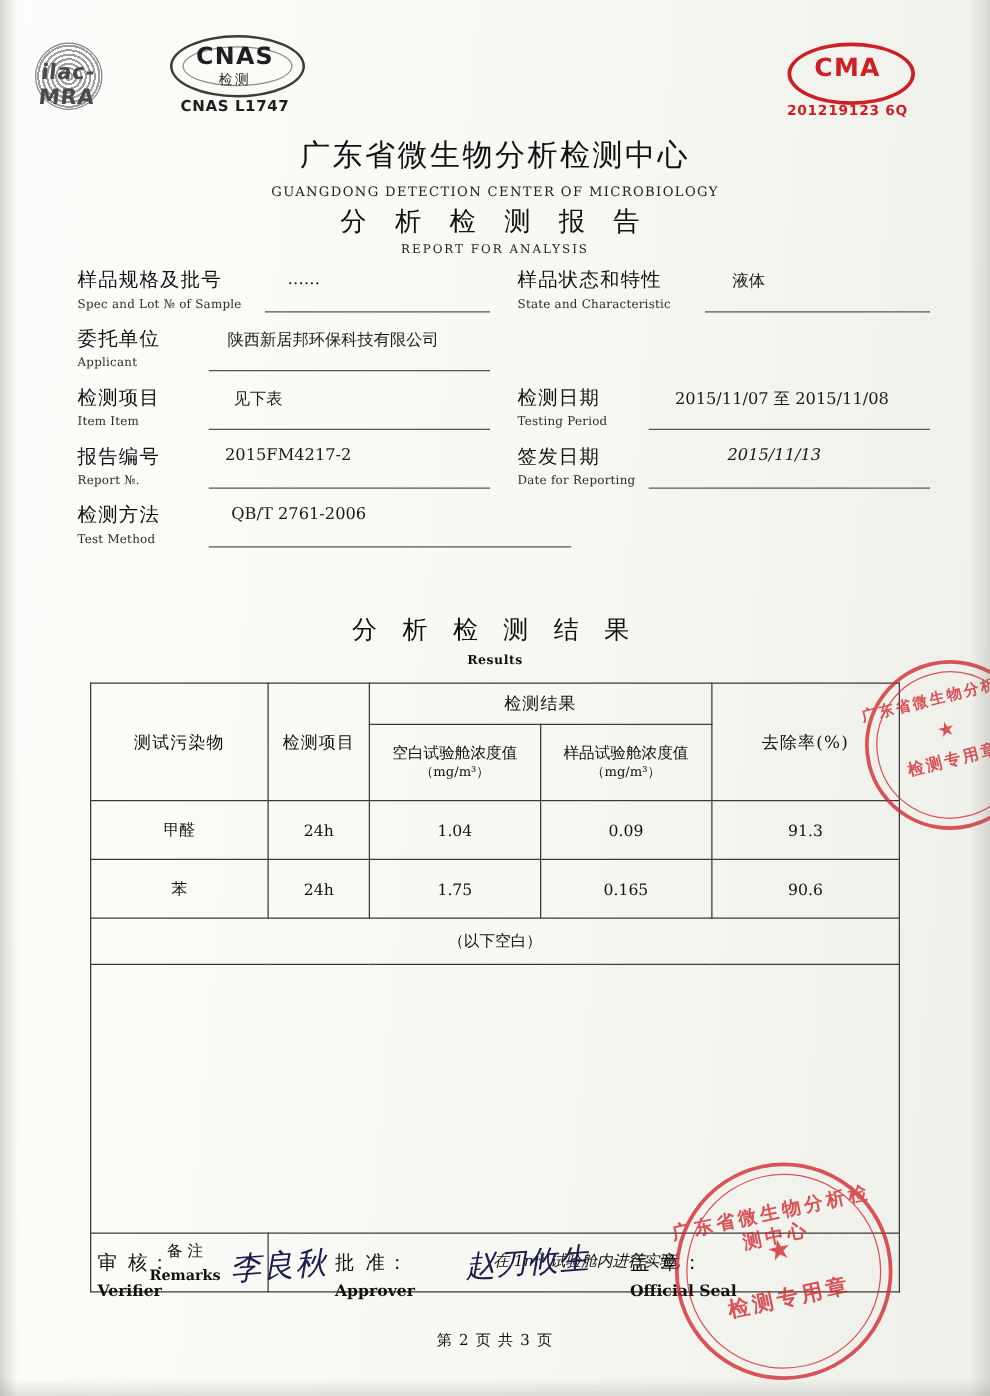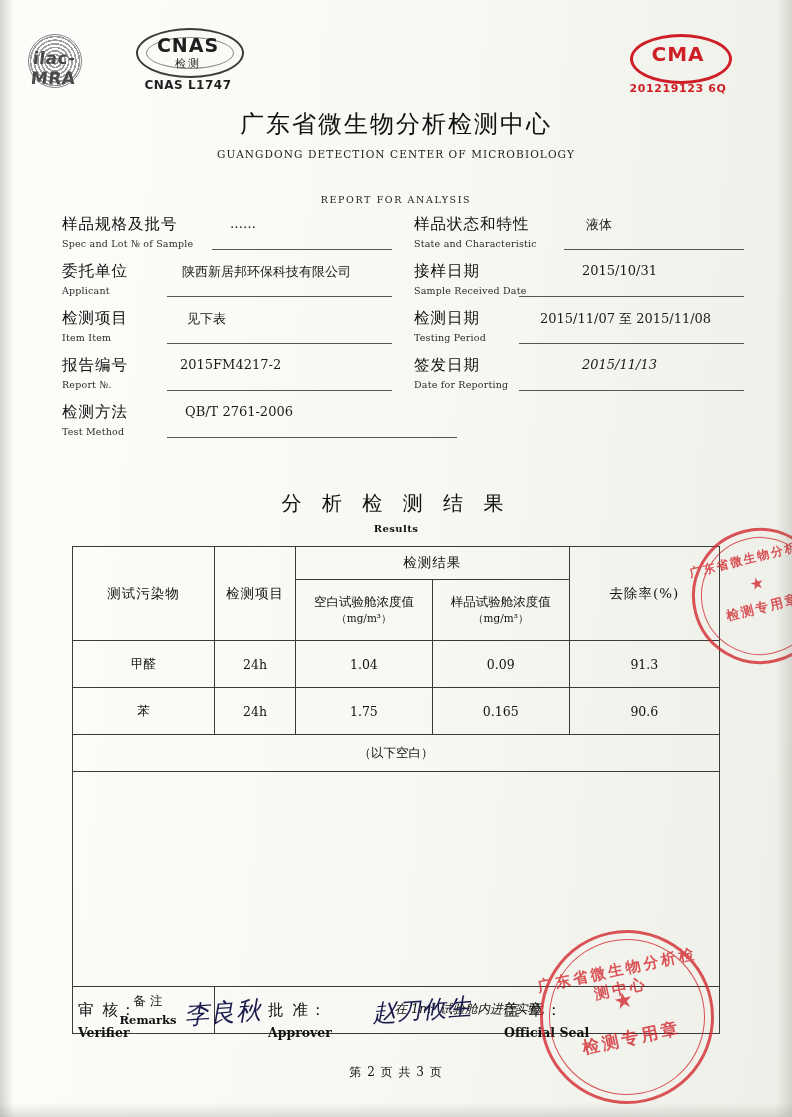--- a/index.html
+++ b/index.html
@@ -243,20 +243,21 @@
     </div>
     <div class="cma">
       <div class="oval"></div>
       <div class="word">CMA</div>
       <div class="num">201219123 6Q</div>
     </div>
   </div>
 
   <div class="title-cn">广东省微生物分析检测中心</div>
   <div class="title-en">GUANGDONG  DETECTION  CENTER  OF  MICROBIOLOGY</div>
+  <div class="title-cn2">分 析 检 测 报 告</div>
   <div class="title-en2">REPORT  FOR  ANALYSIS</div>
 
   <div class="info">
 
 
     <div class="row">
       <div class="cellL l2">
         <div class="lab-cn">样品规格及批号</div>
         <div class="lab-en">Spec and Lot № of Sample</div>
         <div class="val">……</div>
@@ -268,26 +269,20 @@
         <div class="val">液体</div>
         <div class="uline"></div>
       </div>
     </div>
 
     <div class="row">
       <div class="cellL l3">
         <div class="lab-cn">委托单位</div>
         <div class="lab-en">Applicant</div>
         <div class="val">陕西新居邦环保科技有限公司</div>
-        <div class="uline"></div>
-      </div>
-      <div class="cellR r3">
-        <div class="lab-cn">接样日期</div>
-        <div class="lab-en">Sample Received Date</div>
-        <div class="val">2015/10/31</div>
         <div class="uline"></div>
       </div>
     </div>
 
     <div class="row">
       <div class="cellL l4">
         <div class="lab-cn">检测项目</div>
         <div class="lab-en">Item Item</div>
         <div class="val">见下表</div>
         <div class="uline"></div>

